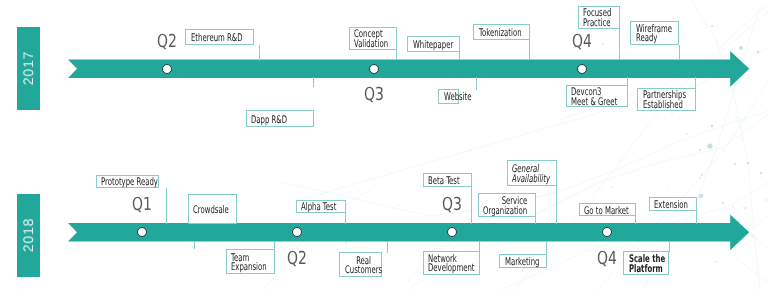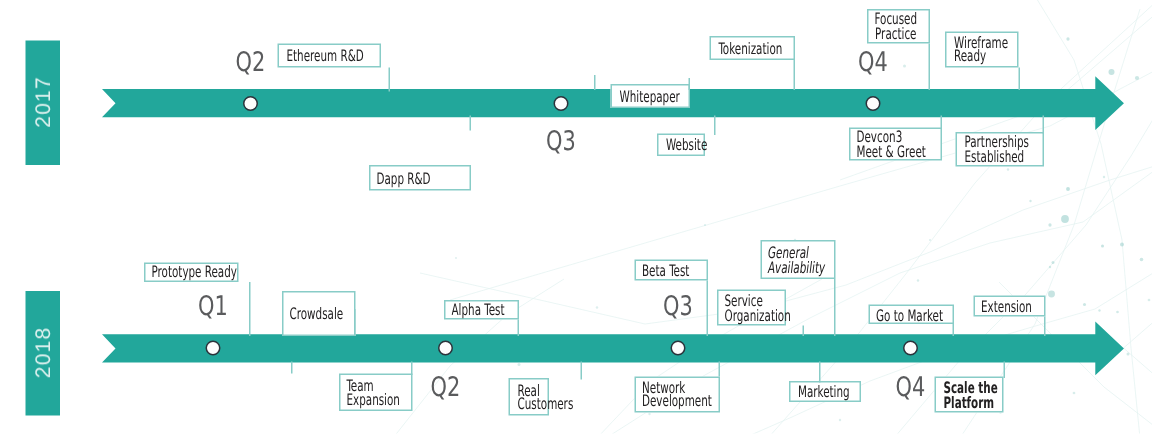--- a/index.html
+++ b/index.html
@@ -135,34 +135,38 @@
       <div class="qlabel" style="font-size: 18px; top: 86.3px; left: 364.29px; transform: scaleX(0.86) translateZ(0px);">Q3</div>
       <div class="qlabel" style="font-size: 18px; top: 32.8px; left: 571.69px; transform: scaleX(0.86) translateZ(0px);">Q4</div>
       <div class="mbox" style="left: 185px; top: 28.8px; width: 69px; height: 16.2px;">
         <span class="t">Ethereum R&amp;D</span>
       </div>
       <div class="conn" style="left: 259.4px; top: 45px; height: 15.5px;"></div>
       <div class="mbox" style="left: 245.9px; top: 86.4px; width: 68.3px; height: 16.7px; margin-top: 24px;">
         <span class="t">Dapp R&amp;D</span>
       </div>
       <div class="conn" style="left: 313.2px; top: 77.2px; height: 10.2px;"></div>
+      <div class="mbox" style="left: 348.7px; top: 26.5px; width: 47.9px; height: 23.8px;">
+        <span class="t">Concept
+Validation</span>
+      </div>
       <div class="conn" style="left: 395.6px; top: 50.3px; height: 10.2px;"></div>
-      <div class="mbox" style="left: 407.1px; top: 35.9px; width: 53.3px; height: 16.5px; margin-top: 20px;">
+      <div class="mbox" style="left: 407.1px; top: 35.9px; width: 53.3px; height: 16.5px;">
         <span class="t">Whitepaper</span>
       </div>
       <div class="conn" style="left: 459.4px; top: 52.4px; height: 8.1px;"></div>
-      <div class="mbox" style="left: 438px; top: 88.8px; width: 32px; height: 14.9px;">
+      <div class="mbox" style="left: 438px; top: 88.8px; width: 21px; height: 14.9px;">
         <span class="t">Website</span>
       </div>
       <div class="conn" style="left: 476.4px; top: 77.2px; height: 12.6px;"></div>
       <div class="mbox" style="left: 473.2px; top: 23.7px; width: 57px; height: 16.7px;">
         <span class="t">Tokenization</span>
       </div>
       <div class="conn" style="left: 529.2px; top: 40.4px; height: 20.1px;"></div>
-      <div class="mbox" style="left: 577.6px; top: 5.6px; width: 42px; height: 23.2px; text-align: center;">
+      <div class="mbox" style="left: 577.6px; top: 5.6px; width: 42px; height: 23.2px;">
         <span class="t">Focused
 Practice</span>
       </div>
       <div class="conn" style="left: 618.6px; top: 28.8px; height: 31.7px;"></div>
       <div class="mbox" style="left: 565.9px; top: 85.3px; width: 62.3px; height: 22.1px;">
         <span class="t">Devcon3
 Meet &amp; Greet</span>
       </div>
       <div class="conn" style="left: 627.2px; top: 77.2px; height: 9.1px;"></div>
       <div class="mbox" style="left: 630.3px; top: 20.5px; width: 49.2px; height: 24.1px;">
@@ -194,40 +198,40 @@
       <div class="conn" style="left: 235.9px; top: 206.4px; height: 17.6px;"></div>
       <div class="mbox" style="left: 225.5px; top: 249.4px; width: 49.8px; height: 24.5px;">
         <span class="t">Team
 Expansion</span>
       </div>
       <div class="conn" style="left: 274.3px; top: 240.6px; height: 9.8px;"></div>
       <div class="mbox" style="left: 295.6px; top: 199.6px; width: 50.2px; height: 13.5px;">
         <span class="t">Alpha Test</span>
       </div>
       <div class="conn" style="left: 344.8px; top: 213.1px; height: 10.9px;"></div>
-      <div class="mbox" style="left: 339px; top: 252.2px; width: 27px; height: 24.9px;">
+      <div class="mbox" style="left: 339px; top: 252.2px; width: 43px; height: 24.9px; text-align: center;">
         <span class="t">Real
 Customers</span>
       </div>
       <div class="conn" style="left: 387.4px; top: 240.6px; height: 12.6px;"></div>
       <div class="mbox" style="left: 422.5px; top: 173.2px; width: 49.4px; height: 13.9px;">
         <span class="t">Beta Test</span>
       </div>
       <div class="conn" style="left: 470.9px; top: 187.1px; height: 36.9px;"></div>
       <div class="mbox" style="left: 422.7px; top: 250.5px; width: 57.3px; height: 24px;">
         <span class="t">Network
 Development</span>
       </div>
       <div class="conn" style="left: 479px; top: 240.6px; height: 10.9px;"></div>
-      <div class="mbox" style="left: 477.9px; top: 193.1px; width: 46px; height: 23.5px;">
+      <div class="mbox" style="left: 477.9px; top: 193.1px; width: 58px; height: 23.5px; text-align: right;">
         <span class="t">Service
 Organization</span>
       </div>
       <div class="conn" style="left: 535.1px; top: 216.6px; height: 7.4px;"></div>
-      <div class="mbox" style="left: 499.3px; top: 254.2px; width: 47.9px; height: 14px; margin-left: 27px;">
+      <div class="mbox" style="left: 499.3px; top: 254.2px; width: 47.9px; height: 14px;">
         <span class="t">Marketing</span>
       </div>
       <div class="conn" style="left: 546.2px; top: 240.6px; height: 14.6px;"></div>
       <div class="mbox" style="left: 506.8px; top: 160.4px; width: 50.1px; height: 25.4px; font-style: italic;">
         <span class="t">General
 Availability</span>
       </div>
       <div class="conn" style="left: 555.9px; top: 185.8px; height: 38.2px;"></div>
       <div class="mbox" style="left: 578.6px; top: 203.1px; width: 57.2px; height: 13.2px;">
         <span class="t">Go to Market</span>

